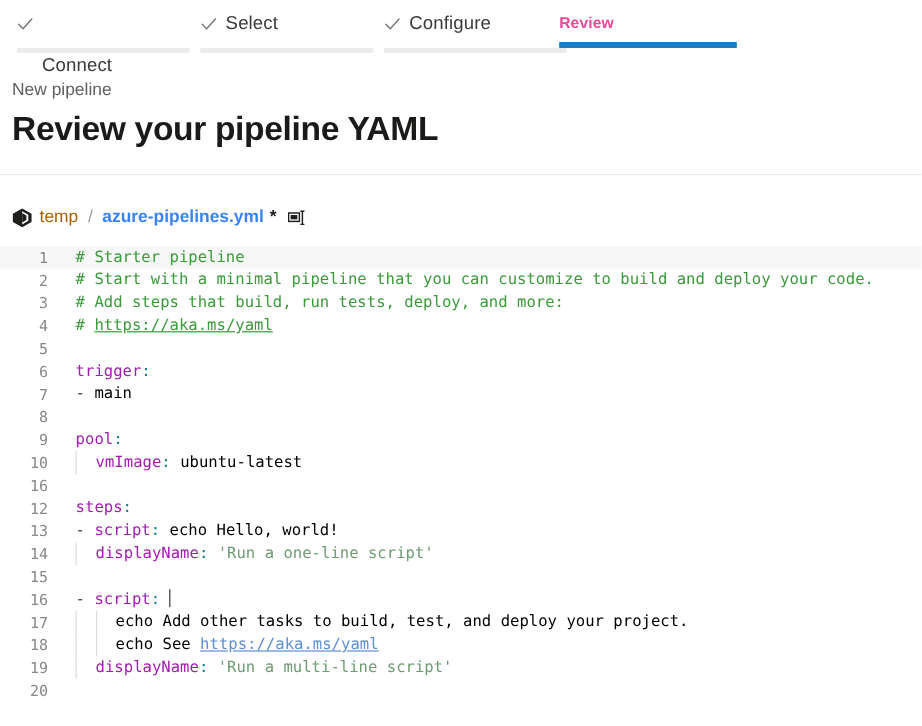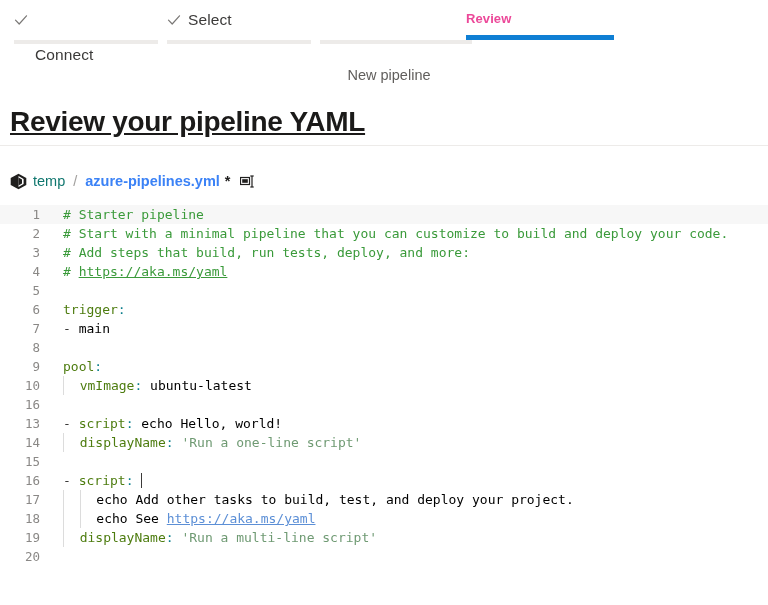--- a/index.html
+++ b/index.html
@@ -54,30 +54,28 @@
     height: 5px;
   }
 
   
   .page-header { padding: 0 0 0 10px; }
   .eyebrow {
     margin-top: 20px;
     font-size: 14.5px;
     color: #605e5c;
     line-height: 18px;
-    text-align: center;
   }
   .page-title {
-    margin-top: 20px;
+    margin-top: 6px;
     font-size: 28px;
     font-weight: 700;
     color: #1b1a19;
     letter-spacing: -0.3px;
     line-height: 36px;
-    text-decoration: underline;
   }
 
   .divider {
     position: absolute;
     left: 0; right: 0;
     top: 145px;
     height: 1px;
     background: #edebe9;
   }
 
@@ -86,21 +84,21 @@
     position: absolute;
     top: 170px;
     left: 10px;
     display: flex;
     align-items: center;
     height: 22px;
     font-size: 14.5px;
   }
   .repo-icon { width: 17px; height: 17px; margin-right: 6px; flex: 0 0 auto; }
   .repo-icon svg { display: block; }
-  .crumb-repo { color: #0f766e; }
+  .crumb-repo { color: #a16207; }
   .crumb-sep { color: #a19f9d; margin: 0 8px; }
   .crumb-file { color: #3b82f6; font-weight: 700; }
   .crumb-dirty { color: #201f1e; font-weight: 700; margin-left: 5px; }
   .rename-icon { width: 16px; height: 15px; margin-left: 9px; flex: 0 0 auto; }
   .rename-icon svg { display: block; }
 
   
   .editor {
     position: absolute;
     top: 205px;
@@ -131,21 +129,21 @@
   .code-content {
     flex: 1 1 auto;
     position: relative;
     padding-left: 11px;
     line-height: 19px;
     color: #3b3a39;
   }
 
   
   .t-comment { color: #3a9a3a; }
-  .t-key     { color: #4d7c0f; }
+  .t-key     { color: #a21caf; }
   .t-value   { color: #000000; }
   .t-string  { color: #6f9a73; }
   .t-dash    { color: #3b3a39; }
   .t-punct   { color: #0a7e8c; }
   .t-ws      { color: #d8d8d8; }
   .t-link    { color: #3a9a3a; text-decoration: underline; }
   .t-link2   { color: #5c8fd6; text-decoration: underline; }
 
   .indent-guide {
     display: inline-block;
@@ -178,20 +176,28 @@
     <div class="tab-underline" style="left: 14px; width: 144px; top: 40px; position: absolute; background: rgb(237, 235, 233);"></div>
     <div class="wizard-tab done" style="left: 167px; width: 144px;">
       <span class="check-icon">
         <svg viewBox="0 0 14 14" width="14" height="14" aria-hidden="true">
           <polyline points="1.5,7.2 5.2,11 12.5,2.8" fill="none" stroke="#797775" stroke-width="1.2" stroke-linecap="round" stroke-linejoin="round"></polyline>
         </svg>
       </span>
       <span class="wizard-tab-label" style="left: 21px;">Select</span>
     </div>
     <div class="tab-underline" style="left: 167px; width: 144px; top: 40px; position: absolute; background: rgb(237, 235, 233);"></div>
+    <div class="wizard-tab done" style="left: 320px; width: 152px;">
+      <span class="check-icon">
+        <svg viewBox="0 0 14 14" width="14" height="14" aria-hidden="true">
+          <polyline points="1.5,7.2 5.2,11 12.5,2.8" fill="none" stroke="#797775" stroke-width="1.2" stroke-linecap="round" stroke-linejoin="round"></polyline>
+        </svg>
+      </span>
+      <span class="wizard-tab-label" style="left: 21px;">Configure</span>
+    </div>
     <div class="tab-underline" style="left: 320px; width: 152px; top: 40px; position: absolute; background: rgb(237, 235, 233);"></div>
     <div class="wizard-tab active" style="left: 466px; width: 148px;">
       <span class="wizard-tab-label" style="left: 0px;">Review</span>
     </div>
     <div class="tab-underline active" style="left: 466px; width: 148px; top: 35px; position: absolute; background: rgb(15, 127, 212);"></div>
   </div>
 
 <div class="page-header">
   <div class="eyebrow">New pipeline</div>
   <div class="page-title">Review your pipeline YAML</div>
@@ -227,20 +233,21 @@
     <div class="code-line"><span class="gutter">2</span><span class="code-content"><span class="t-comment"># Start with a minimal pipeline that you can customize to build and deploy your code.</span></span></div>
     <div class="code-line"><span class="gutter">3</span><span class="code-content"><span class="t-comment"># Add steps that build, run tests, deploy, and more:</span></span></div>
     <div class="code-line"><span class="gutter">4</span><span class="code-content"><span class="t-comment"># </span><span class="t-link">https://aka.ms/yaml</span></span></div>
     <div class="code-line"><span class="gutter">5</span><span class="code-content"></span></div>
     <div class="code-line"><span class="gutter">6</span><span class="code-content"><span class="t-key">trigger</span><span class="t-punct">:</span></span></div>
     <div class="code-line"><span class="gutter">7</span><span class="code-content"><span class="t-dash">- </span><span class="t-value">main</span></span></div>
     <div class="code-line"><span class="gutter">8</span><span class="code-content"></span></div>
     <div class="code-line"><span class="gutter">9</span><span class="code-content"><span class="t-key">pool</span><span class="t-punct">:</span></span></div>
     <div class="code-line"><span class="gutter">10</span><span class="code-content"><span class="indent-guide"></span><span class="t-ws">  </span><span class="t-key">vmImage</span><span class="t-punct">: </span><span class="t-value">ubuntu-latest</span></span></div>
     <div class="code-line"><span class="gutter">16</span><span class="code-content"></span></div>
+    <div class="code-line"><span class="gutter">12</span><span class="code-content"><span class="t-key">steps</span><span class="t-punct">:</span></span></div>
     <div class="code-line"><span class="gutter">13</span><span class="code-content"><span class="t-dash">- </span><span class="t-key">script</span><span class="t-punct">: </span><span class="t-value">echo Hello, world!</span></span></div>
     <div class="code-line"><span class="gutter">14</span><span class="code-content"><span class="indent-guide"></span><span class="t-ws">  </span><span class="t-key">displayName</span><span class="t-punct">: </span><span class="t-string">'Run a one-line script'</span></span></div>
     <div class="code-line"><span class="gutter">15</span><span class="code-content"></span></div>
     <div class="code-line"><span class="gutter">16</span><span class="code-content"><span class="t-dash">- </span><span class="t-key">script</span><span class="t-punct">: </span><span class="caret"></span></span></div>
     <div class="code-line"><span class="gutter">17</span><span class="code-content"><span class="indent-guide"></span><span class="t-ws">  </span><span class="indent-guide"></span><span class="t-ws">  </span><span class="t-value">echo Add other tasks to build, test, and deploy your project.</span></span></div>
     <div class="code-line"><span class="gutter">18</span><span class="code-content"><span class="indent-guide"></span><span class="t-ws">  </span><span class="indent-guide"></span><span class="t-ws">  </span><span class="t-value">echo See </span><span class="t-link2">https://aka.ms/yaml</span></span></div>
     <div class="code-line"><span class="gutter">19</span><span class="code-content"><span class="indent-guide"></span><span class="t-ws">  </span><span class="t-key">displayName</span><span class="t-punct">: </span><span class="t-string">'Run a multi-line script'</span></span></div>
     <div class="code-line"><span class="gutter">20</span><span class="code-content"></span></div>
   </div>
 

